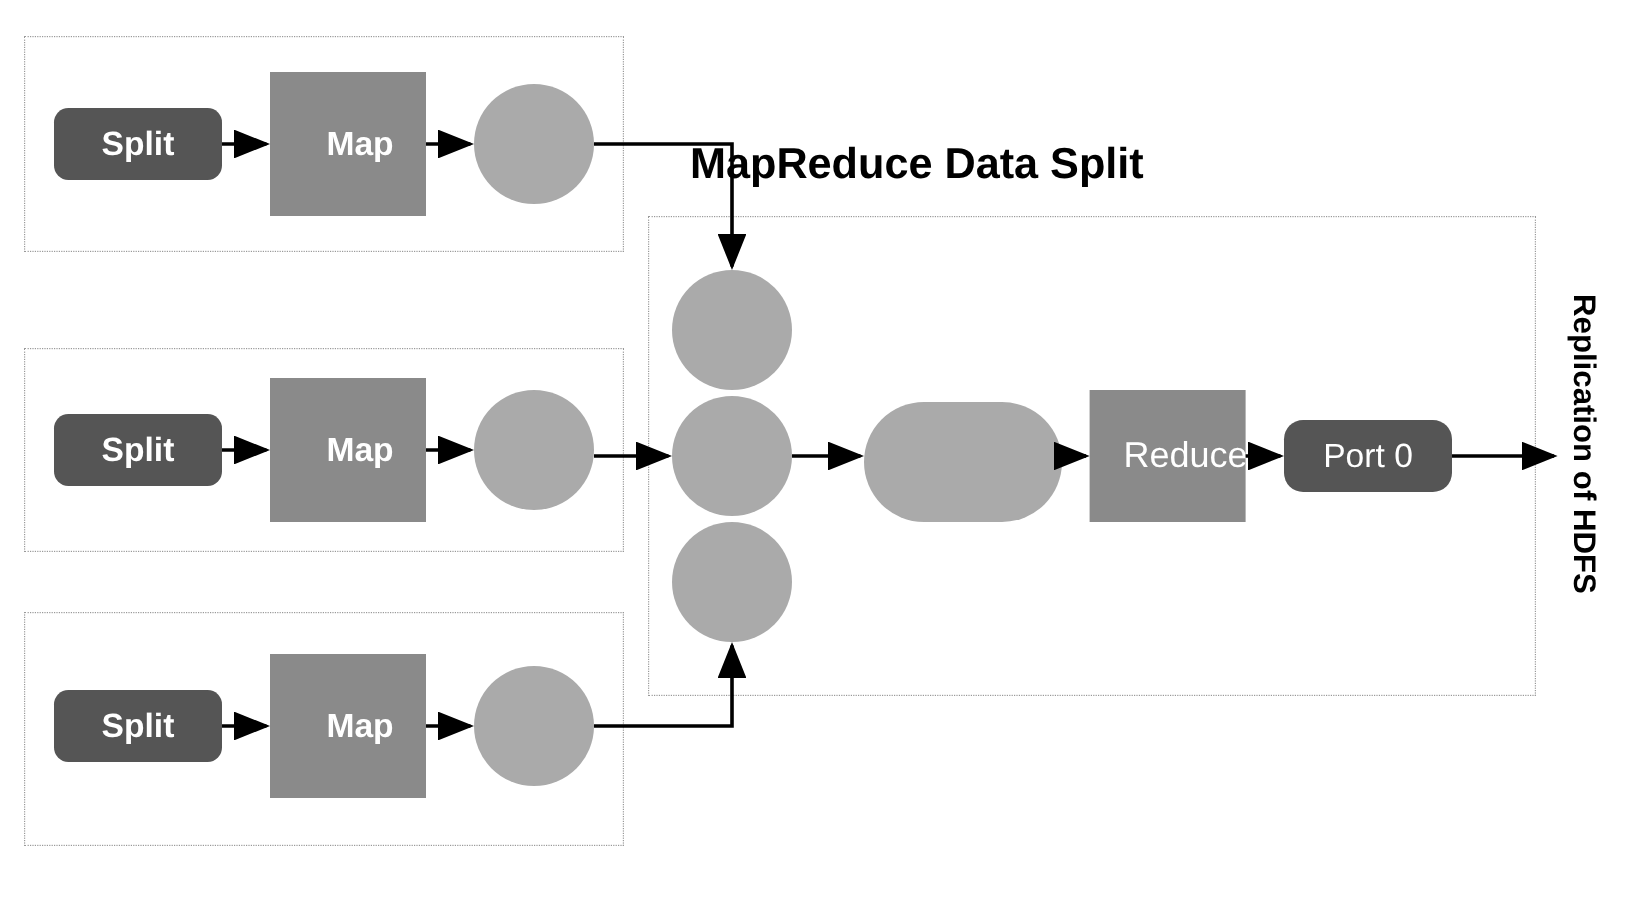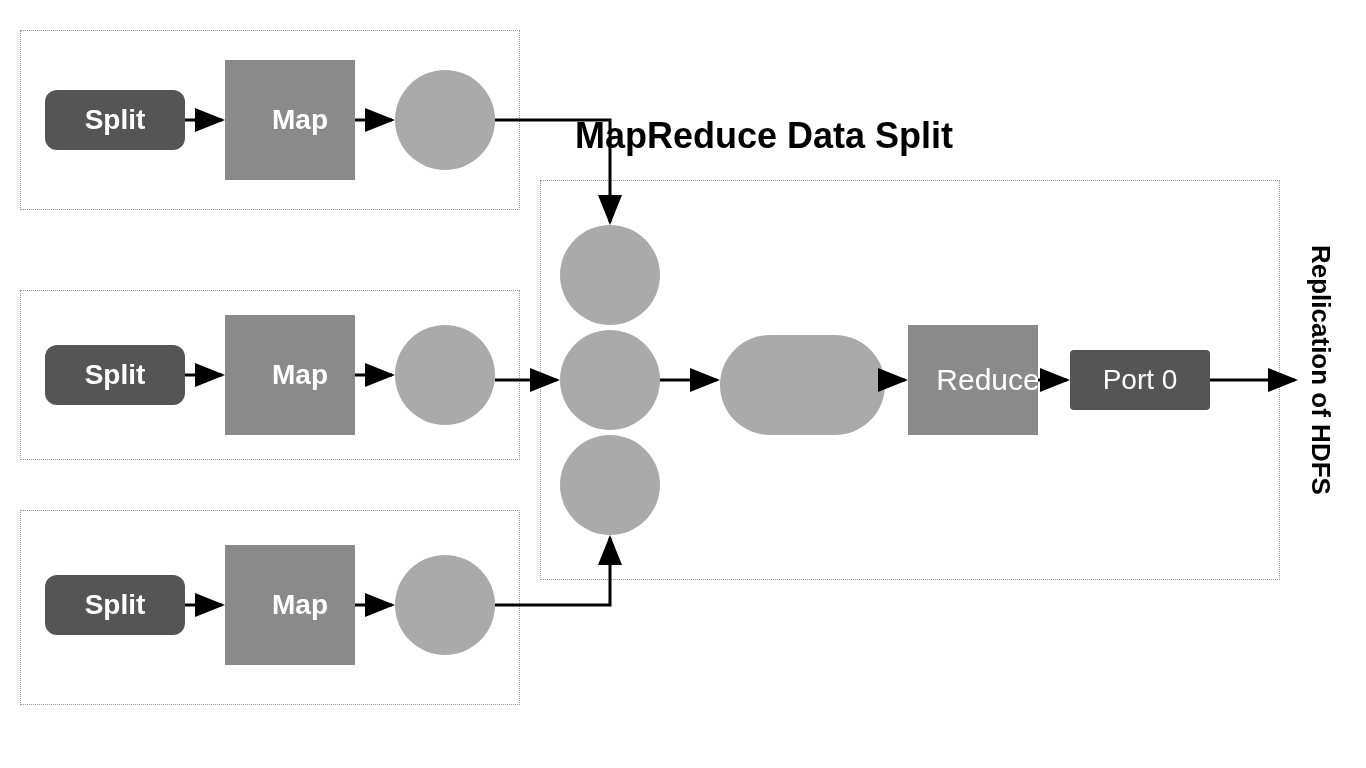--- a/index.html
+++ b/index.html
@@ -59,21 +59,21 @@
     color: #fff;
     display: flex;
     align-items: center;
     justify-content: center;
     font-size: 30px;
   }
   .port-box {
     position: absolute;
     background: #555;
     color: #fff;
-    border-radius: 4px;
+    border-radius: 16px;
     display: flex;
     align-items: center;
     justify-content: center;
     font-size: 28px;
   }
   .title {
     position: absolute;
     font-weight: bold;
     font-size: 36px;
     color: #000;

